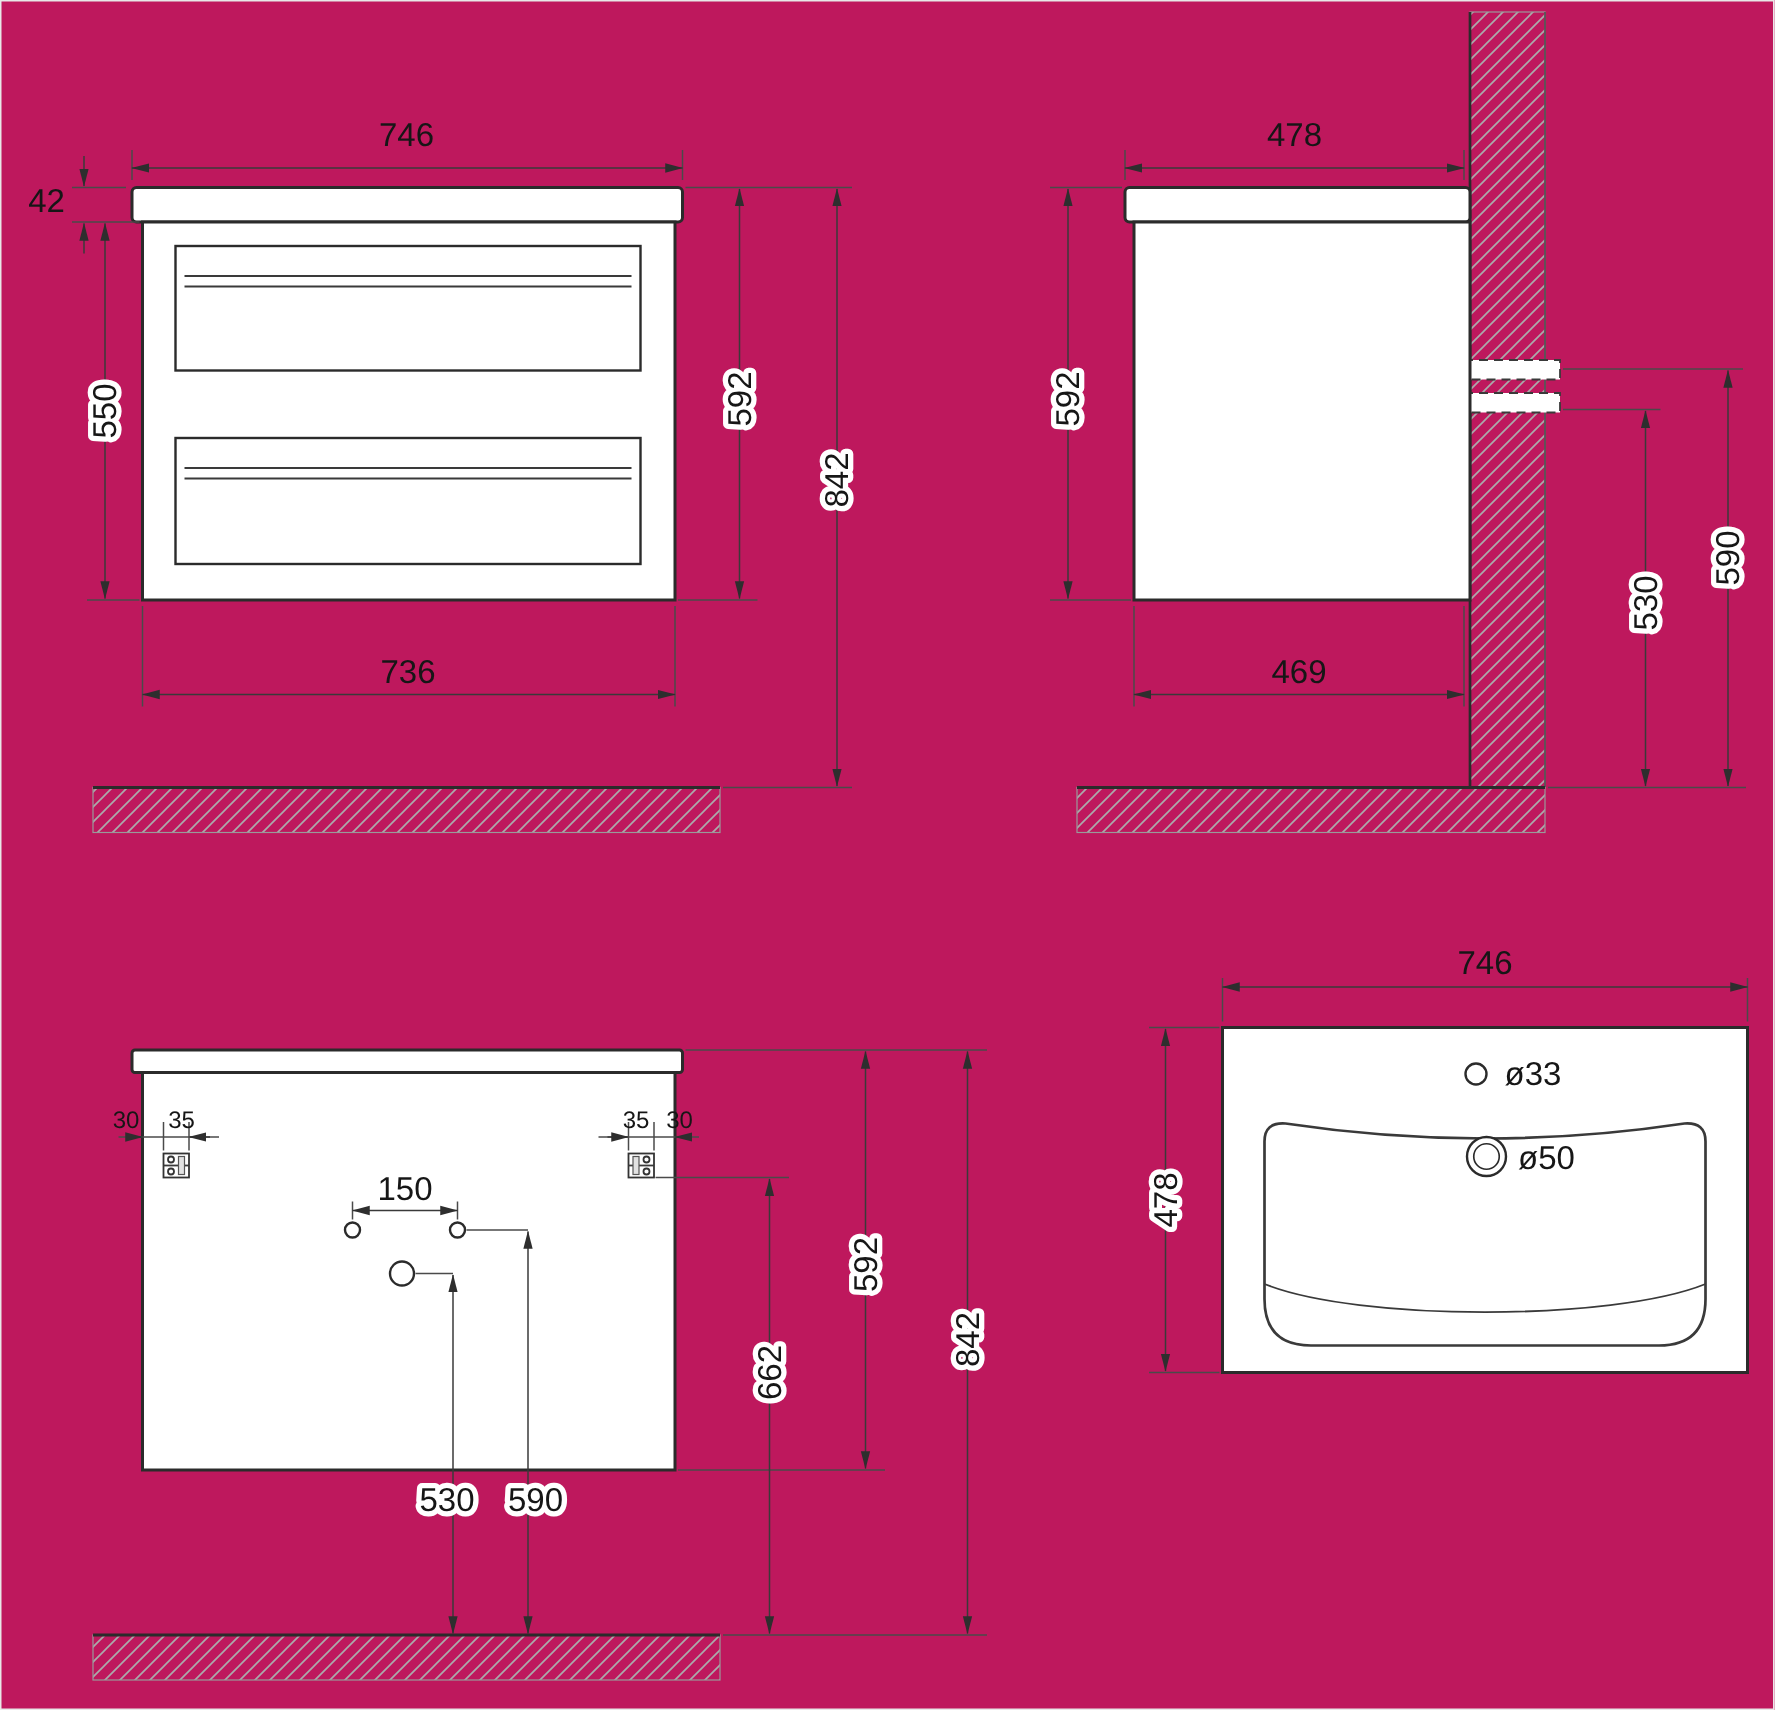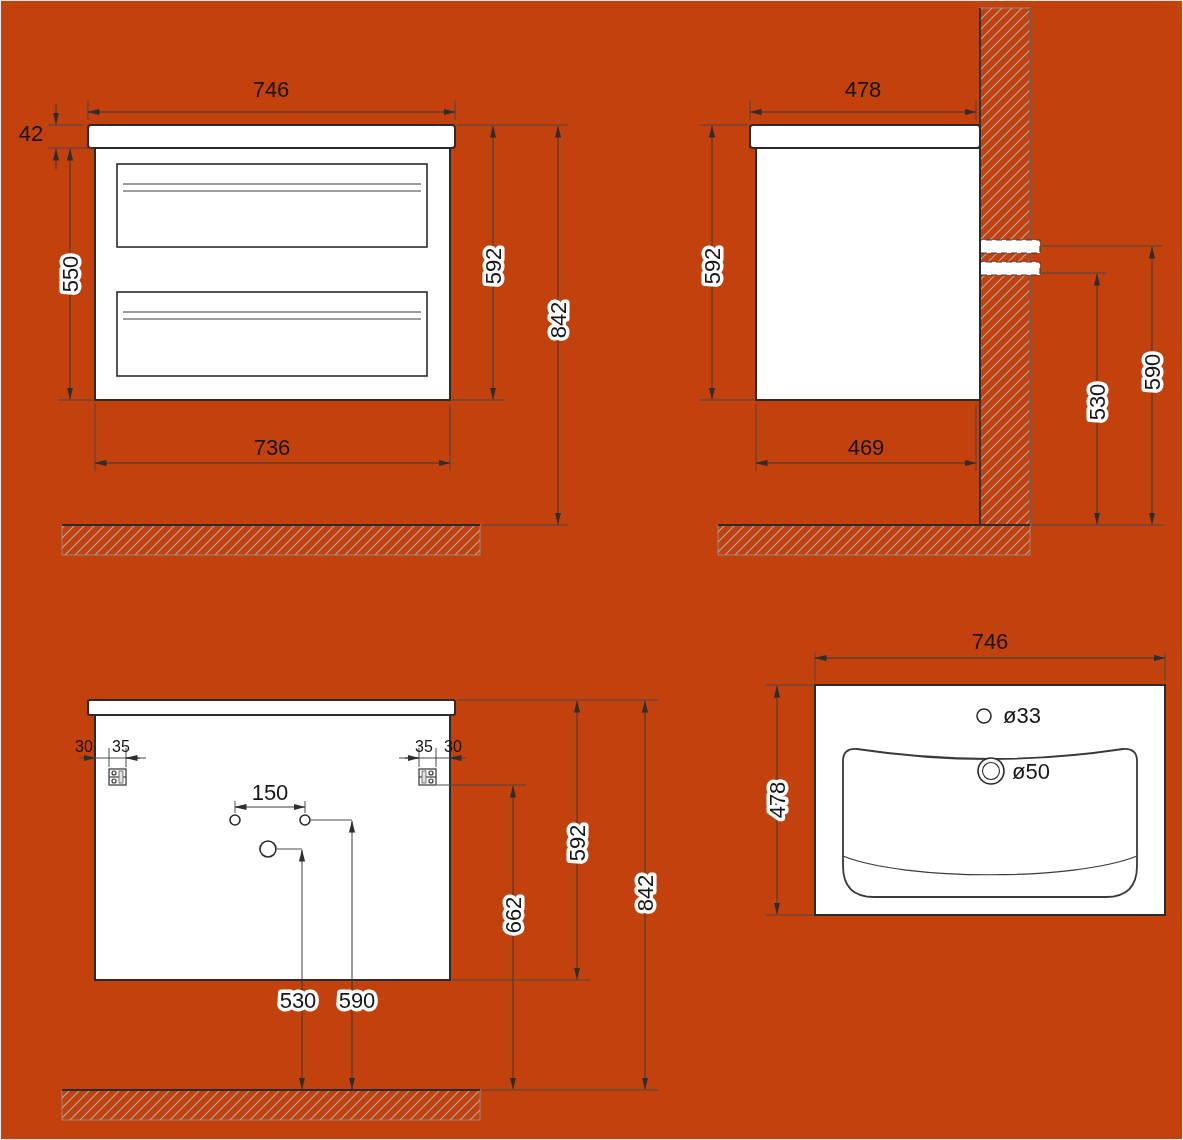--- a/index.html
+++ b/index.html
@@ -1,16 +1,16 @@
 <!DOCTYPE html>
 <html><head>
 <meta charset="utf-8">
 <style>
   html,body { margin:0; padding:0; background:#ffffff; }
-  .stage { width:1183px; height:1140px; background:#c2410c; position:relative; outline:1px solid #e8e8e8; outline-offset:-1px; }
+  .stage { width:1183px; height:1140px; background:#be185d; position:relative; outline:1px solid #e8e8e8; outline-offset:-1px; }
   svg { display:block; }
   .outline      { fill:#fff; stroke:#2b2b2b; stroke-width:2; }
   .outline-mid  { fill:#fff; stroke:#2b2b2b; stroke-width:1.6; }
   .detail       { fill:none; stroke:#3a3a3a; stroke-width:1.2; }
   .ext          { stroke:#4a4a4a; stroke-width:1; fill:none; }
   .dimline      { stroke:#3a3a3a; stroke-width:1; fill:none; }
   .arrow-both   { marker-start:url(#arr); marker-end:url(#arr); }
   .arrow-end    { marker-end:url(#arr); }
   .floorline    { stroke:#2b2b2b; stroke-width:2; }
   .wallline     { stroke:#2b2b2b; stroke-width:1.8; }

